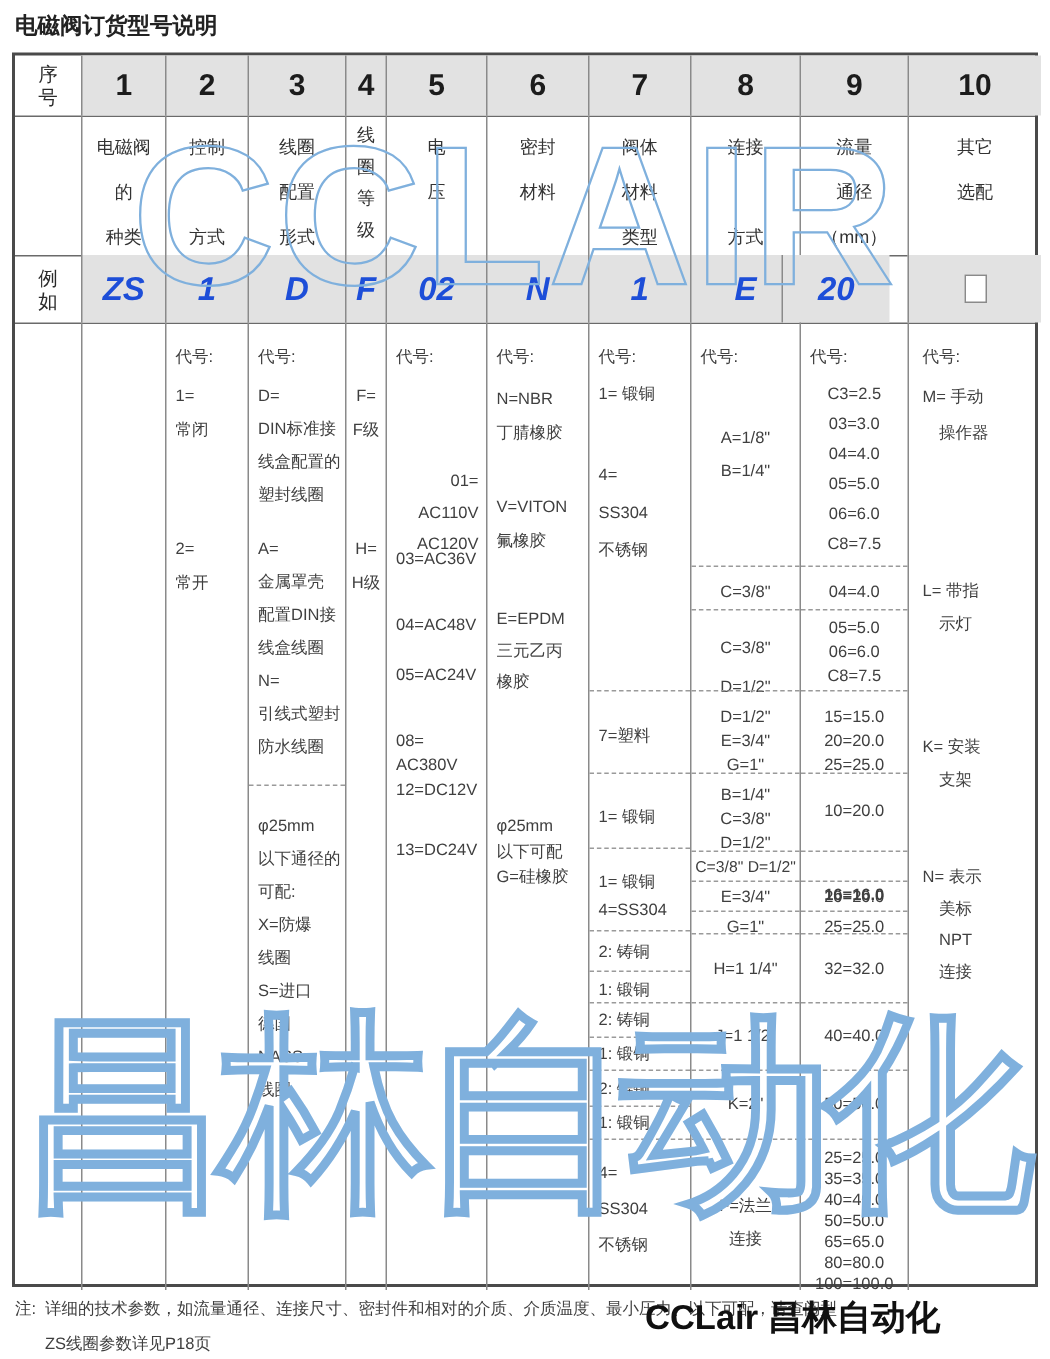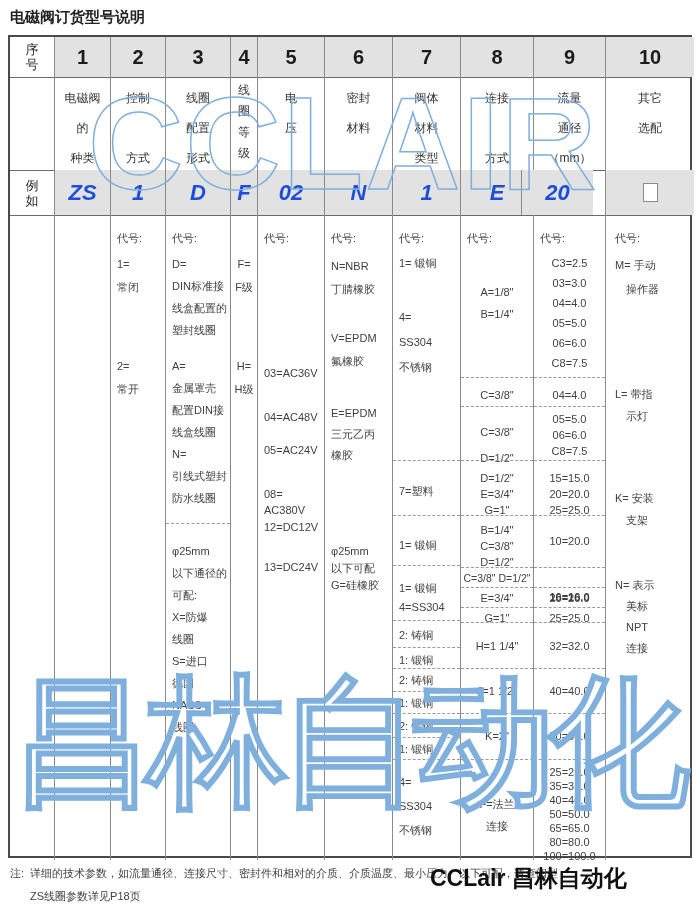--- a/index.html
+++ b/index.html
@@ -148,33 +148,35 @@
 
       <div class="bcol" style="left:220px;width:27px;">
         <div class="t" style="top:38px;line-height:23px;">F=
 F级</div>
         <div class="t" style="top:140px;line-height:23px;">H=
 H级</div>
       </div>
 
       <div class="bcol" style="left:247px;width:67px;">
         <div class="t al" style="top:15px;">代号:</div>
+        <div class="t ar" style="top:96px;line-height:21px;">01= AC110V
+AC120V</div>
         <div class="t al" style="top:150px;">03=AC36V</div>
         <div class="t al" style="top:194px;">04=AC48V</div>
         <div class="t al" style="top:227px;">05=AC24V</div>
         <div class="t al" style="top:271px;">08= AC380V</div>
         <div class="t al" style="top:304px;">12=DC12V</div>
         <div class="t al" style="top:344px;">13=DC24V</div>
       </div>
 
       <div class="bcol" style="left:314px;width:68px;">
         <div class="t al" style="top:15px;">代号:</div>
         <div class="t al" style="top:40px;line-height:23px;">N=NBR
 丁腈橡胶</div>
-        <div class="t al" style="top:112px;line-height:23px;">V=EPDM
+        <div class="t al" style="top:112px;line-height:23px;">V=VITON
 氟橡胶</div>
         <div class="t al" style="top:188px;line-height:21px;">E=EPDM
 三元乙丙
 橡胶</div>
         <div class="t al" style="top:328px;line-height:17px;">φ25mm
 以下可配
 G=硅橡胶</div>
       </div>
 
       <div class="bcol" style="left:382px;width:68px;">

